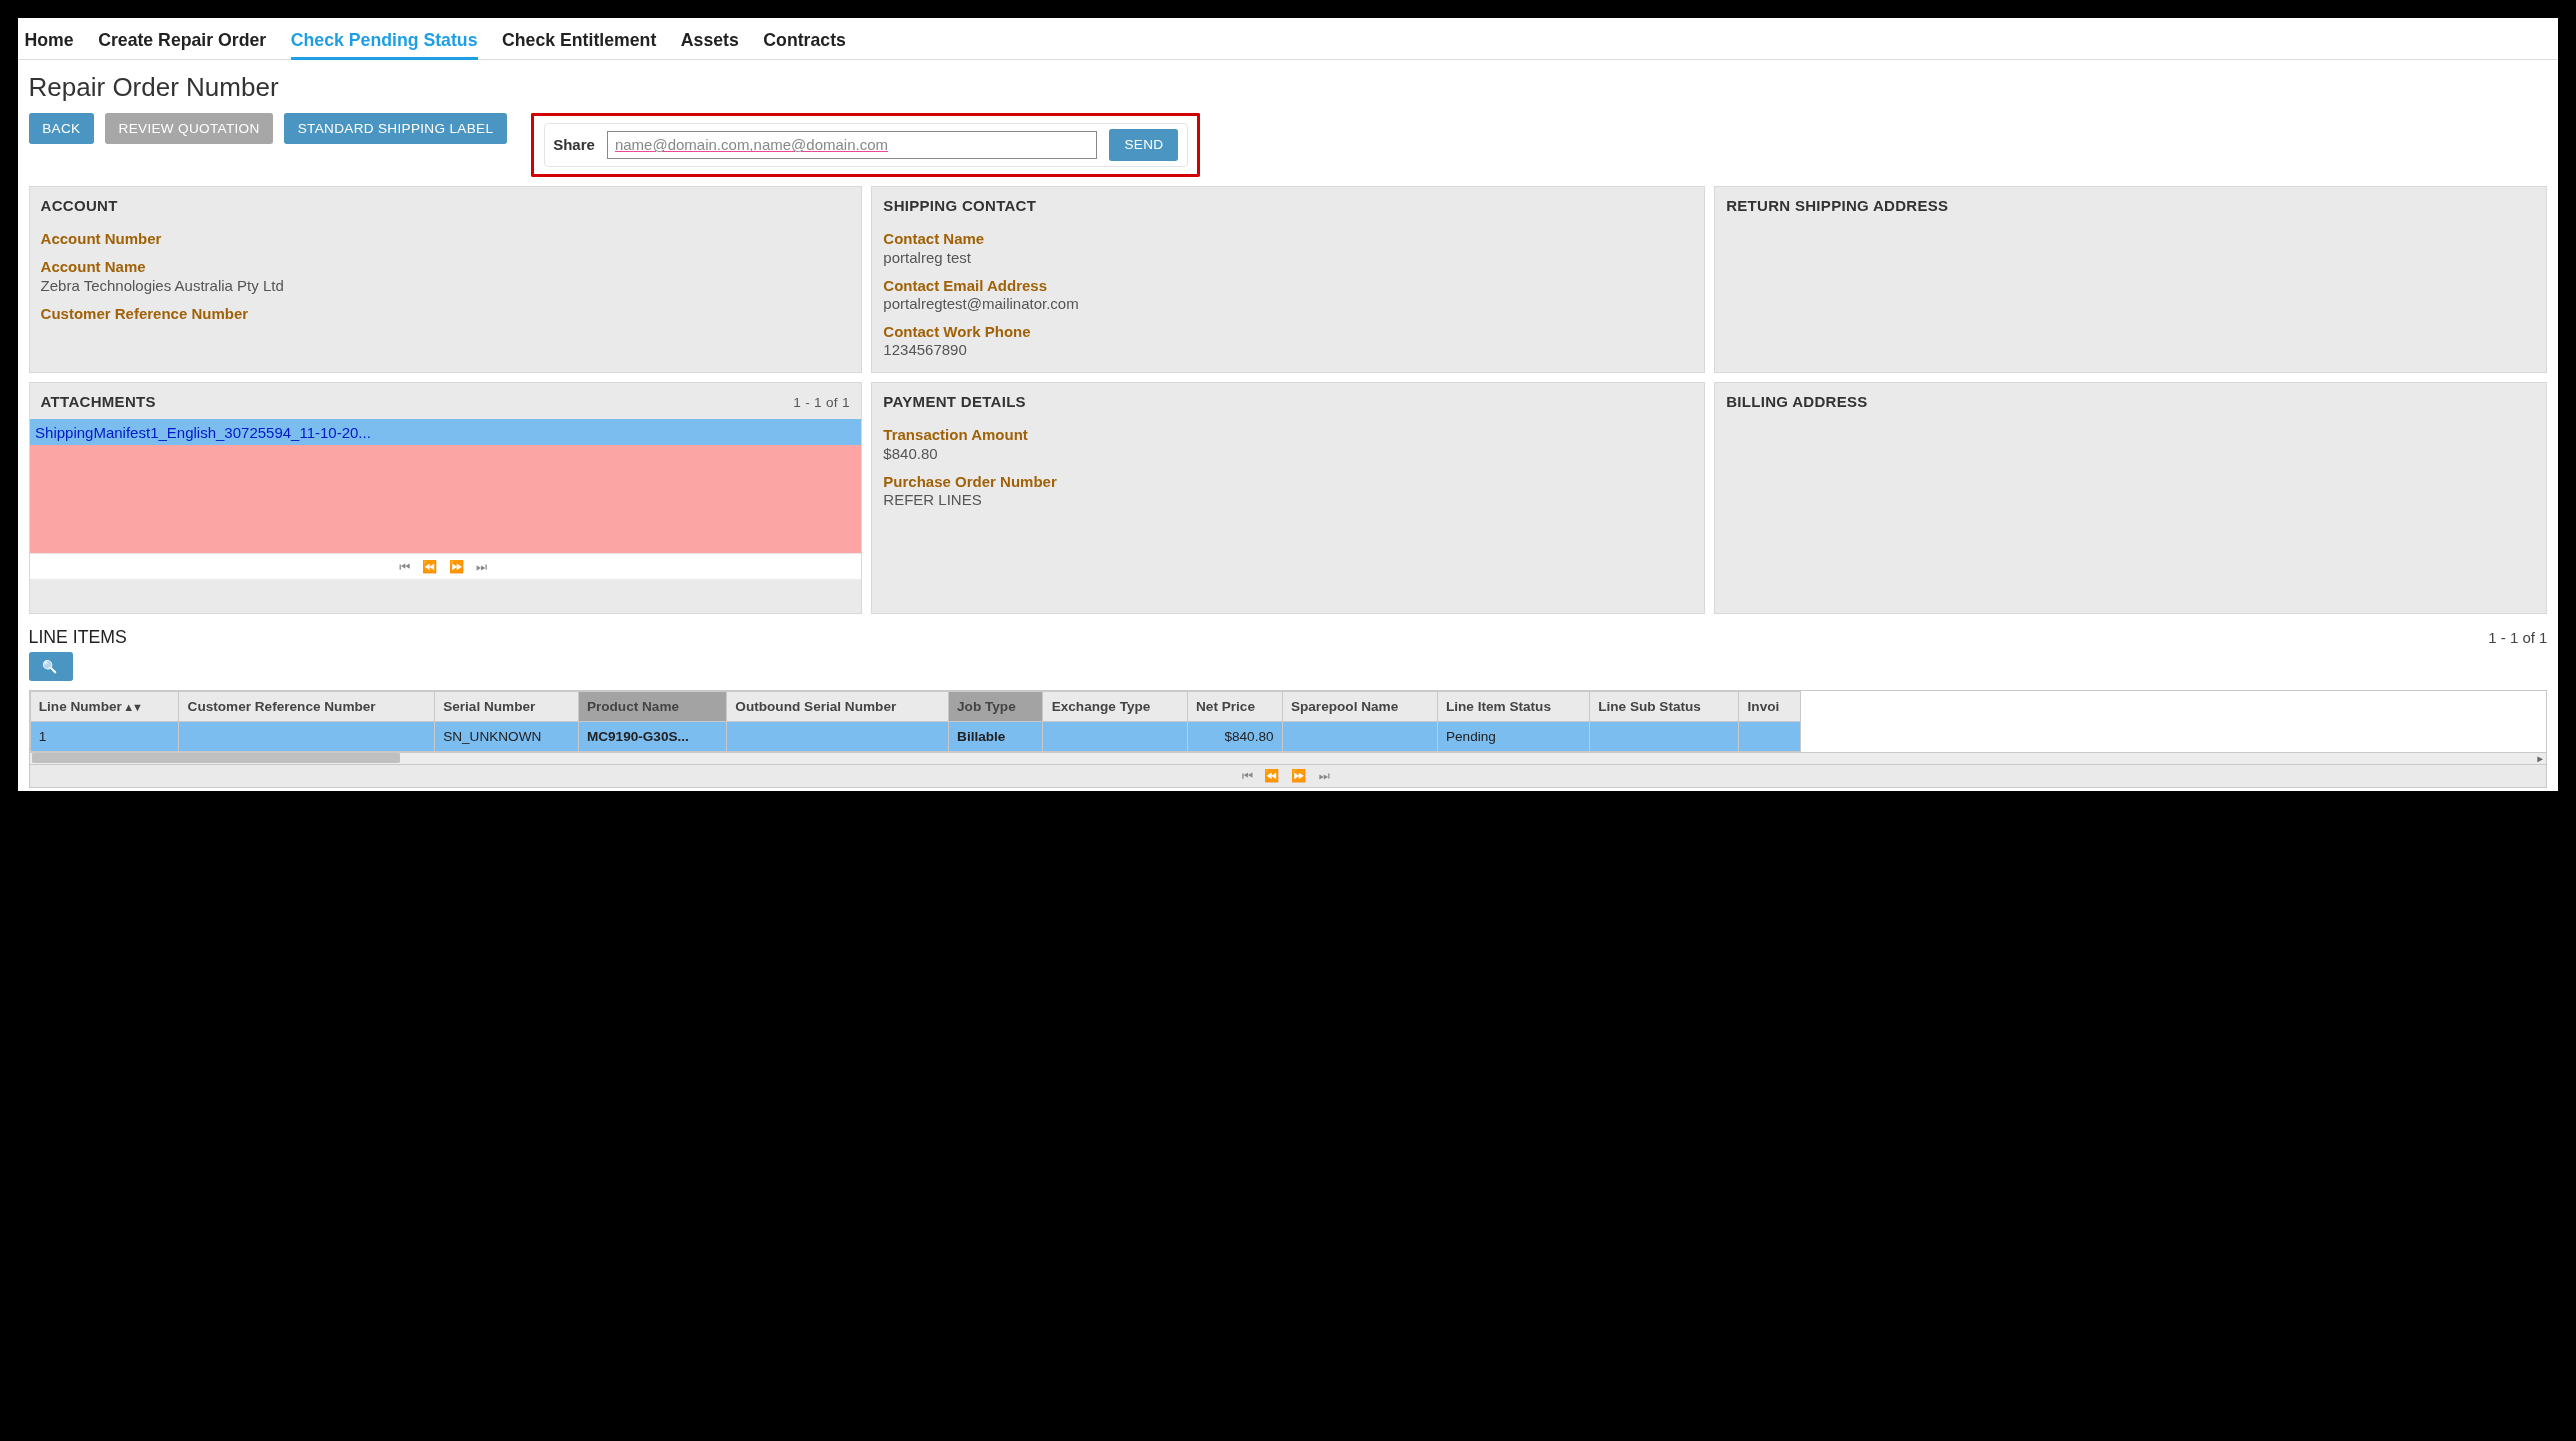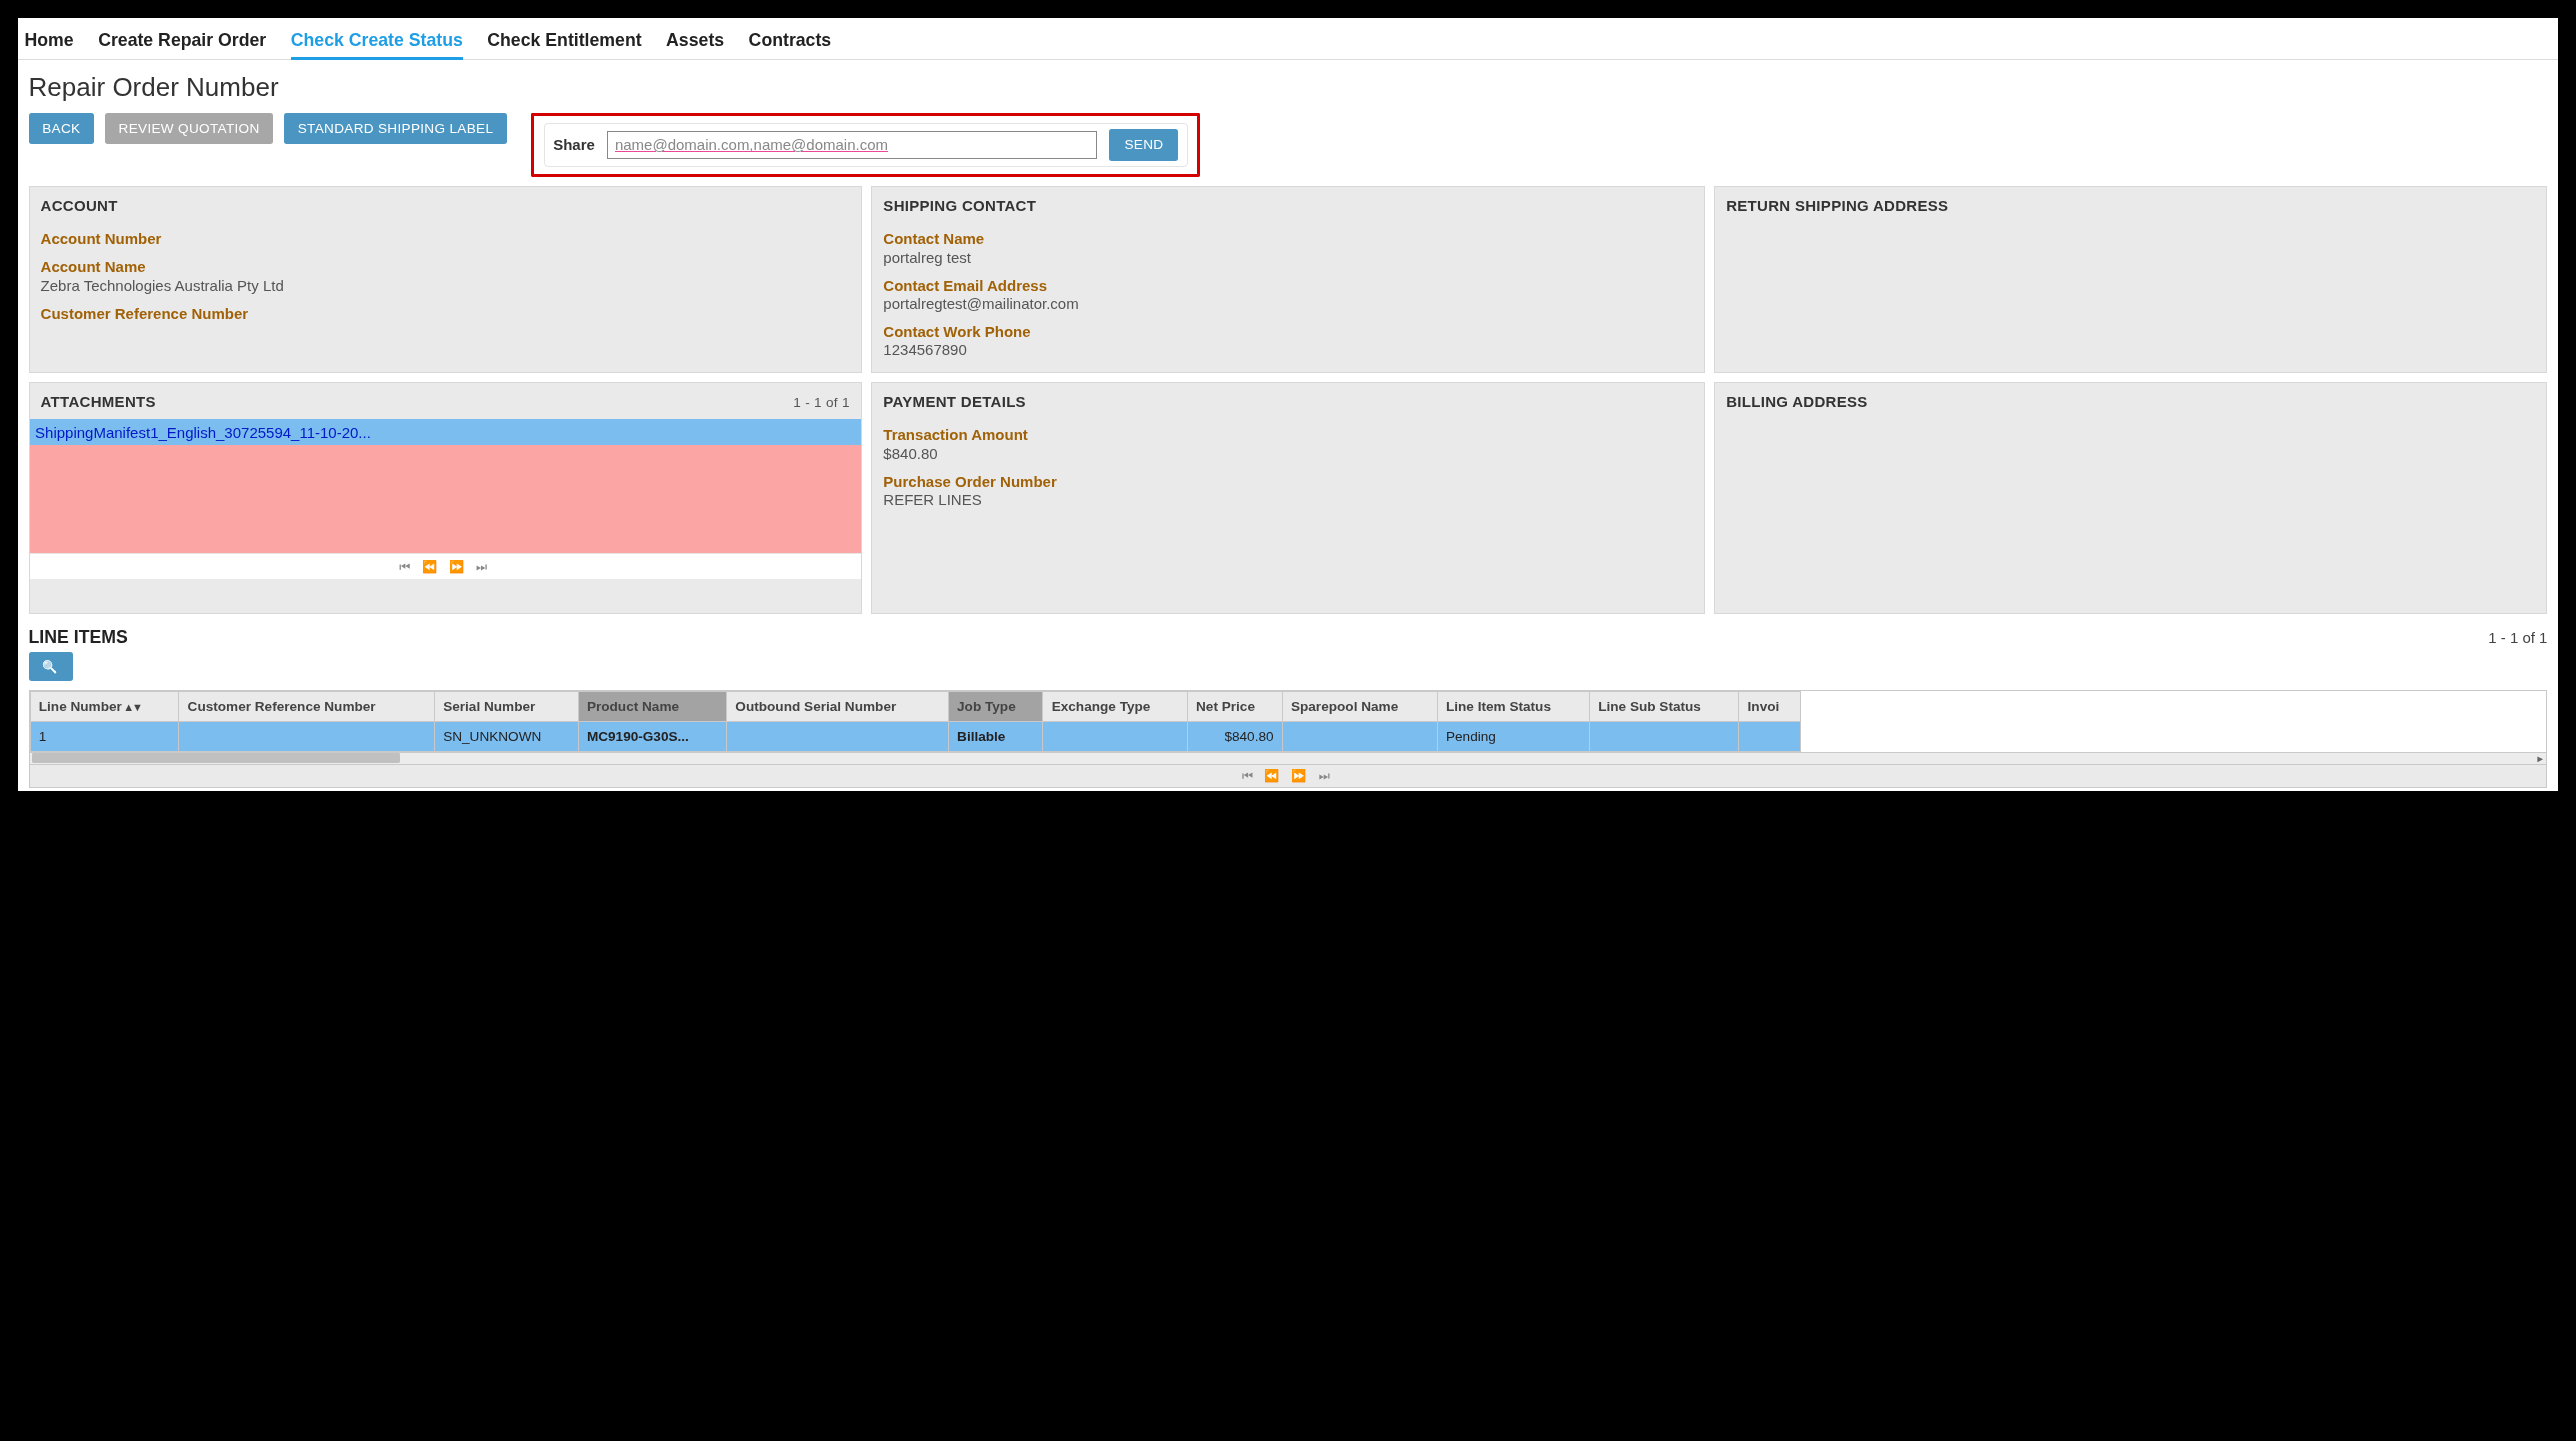--- a/index.html
+++ b/index.html
@@ -45,21 +45,21 @@
   .attach-list { background:#fca5a5; min-height:134px; }
   .attach-item { background:#7cbdf0; color:#0018c8; padding:4.1px 5.5px; font-size:15px; white-space:nowrap; overflow:hidden; text-overflow:ellipsis; cursor:pointer;}
   .pager { background:#fff; border-top:0.7px solid #e6e6e6; padding:5.5px 0; text-align:center; font-size:12.3px; color:#888; letter-spacing:4.1px; }
   .pager span { cursor:pointer; }
 
   .cards-row.second .card { min-height:232px; }
   .attach-card .card-body { padding:0; display:flex; flex-direction:column;}
 
   
   .line-items-head { display:flex; justify-content:space-between; align-items:center; margin: 12.3px 2.7px 4.1px 2.7px;}
-  .line-items-head h2 { font-size:17.7px; font-weight:700; color:#222; margin:0;}
+  .line-items-head h2 { font-size:17.7px; font-weight:400; color:#222; margin:0;}
   .line-items-head .range { font-size:15px; color:#444; }
   .btn.search { width:44px; height:29px; font-size:13.6px; margin-left:2.7px;}
 
   .table-wrap { margin: 9.5px 2.7px 0 2.7px; border:0.7px solid #c9c9c9; overflow-x:auto;}
   table.line-table { border-collapse:collapse; width:1771px; }
   table.line-table th, table.line-table td { border:0.7px solid #c9c9c9; font-size:13.6px; text-align:left; padding:6.8px 8.2px; white-space:nowrap;}
   table.line-table thead th { background:#eaeaea; color:#444; font-weight:700;}
   table.line-table thead th.sorted { background:#a3a3a3; }
   table.line-table tbody tr.sel td { background:#7cbdf0; color:#222;}
   table.line-table tbody td.bold { font-weight:700;}
@@ -72,21 +72,21 @@
 
   .icon-search::before { content:"\1F50D"; font-size:12.3px; filter: grayscale(1) brightness(5);}
 </style>
 </head>
 <body>
 
 <div class="frame">
   <div class="tabs">
     <div class="tab">Home</div>
     <div class="tab">Create Repair Order</div>
-    <div class="tab active">Check Create Status</div>
+    <div class="tab active">Check Pending Status</div>
     <div class="tab">Check Entitlement</div>
     <div class="tab">Assets</div>
     <div class="tab">Contracts</div>
   </div>
 
   <div class="inner">
     <h1 class="page-title">Repair Order Number</h1>
 
     <div class="actions-row">
       <button class="btn blue">BACK</button>

